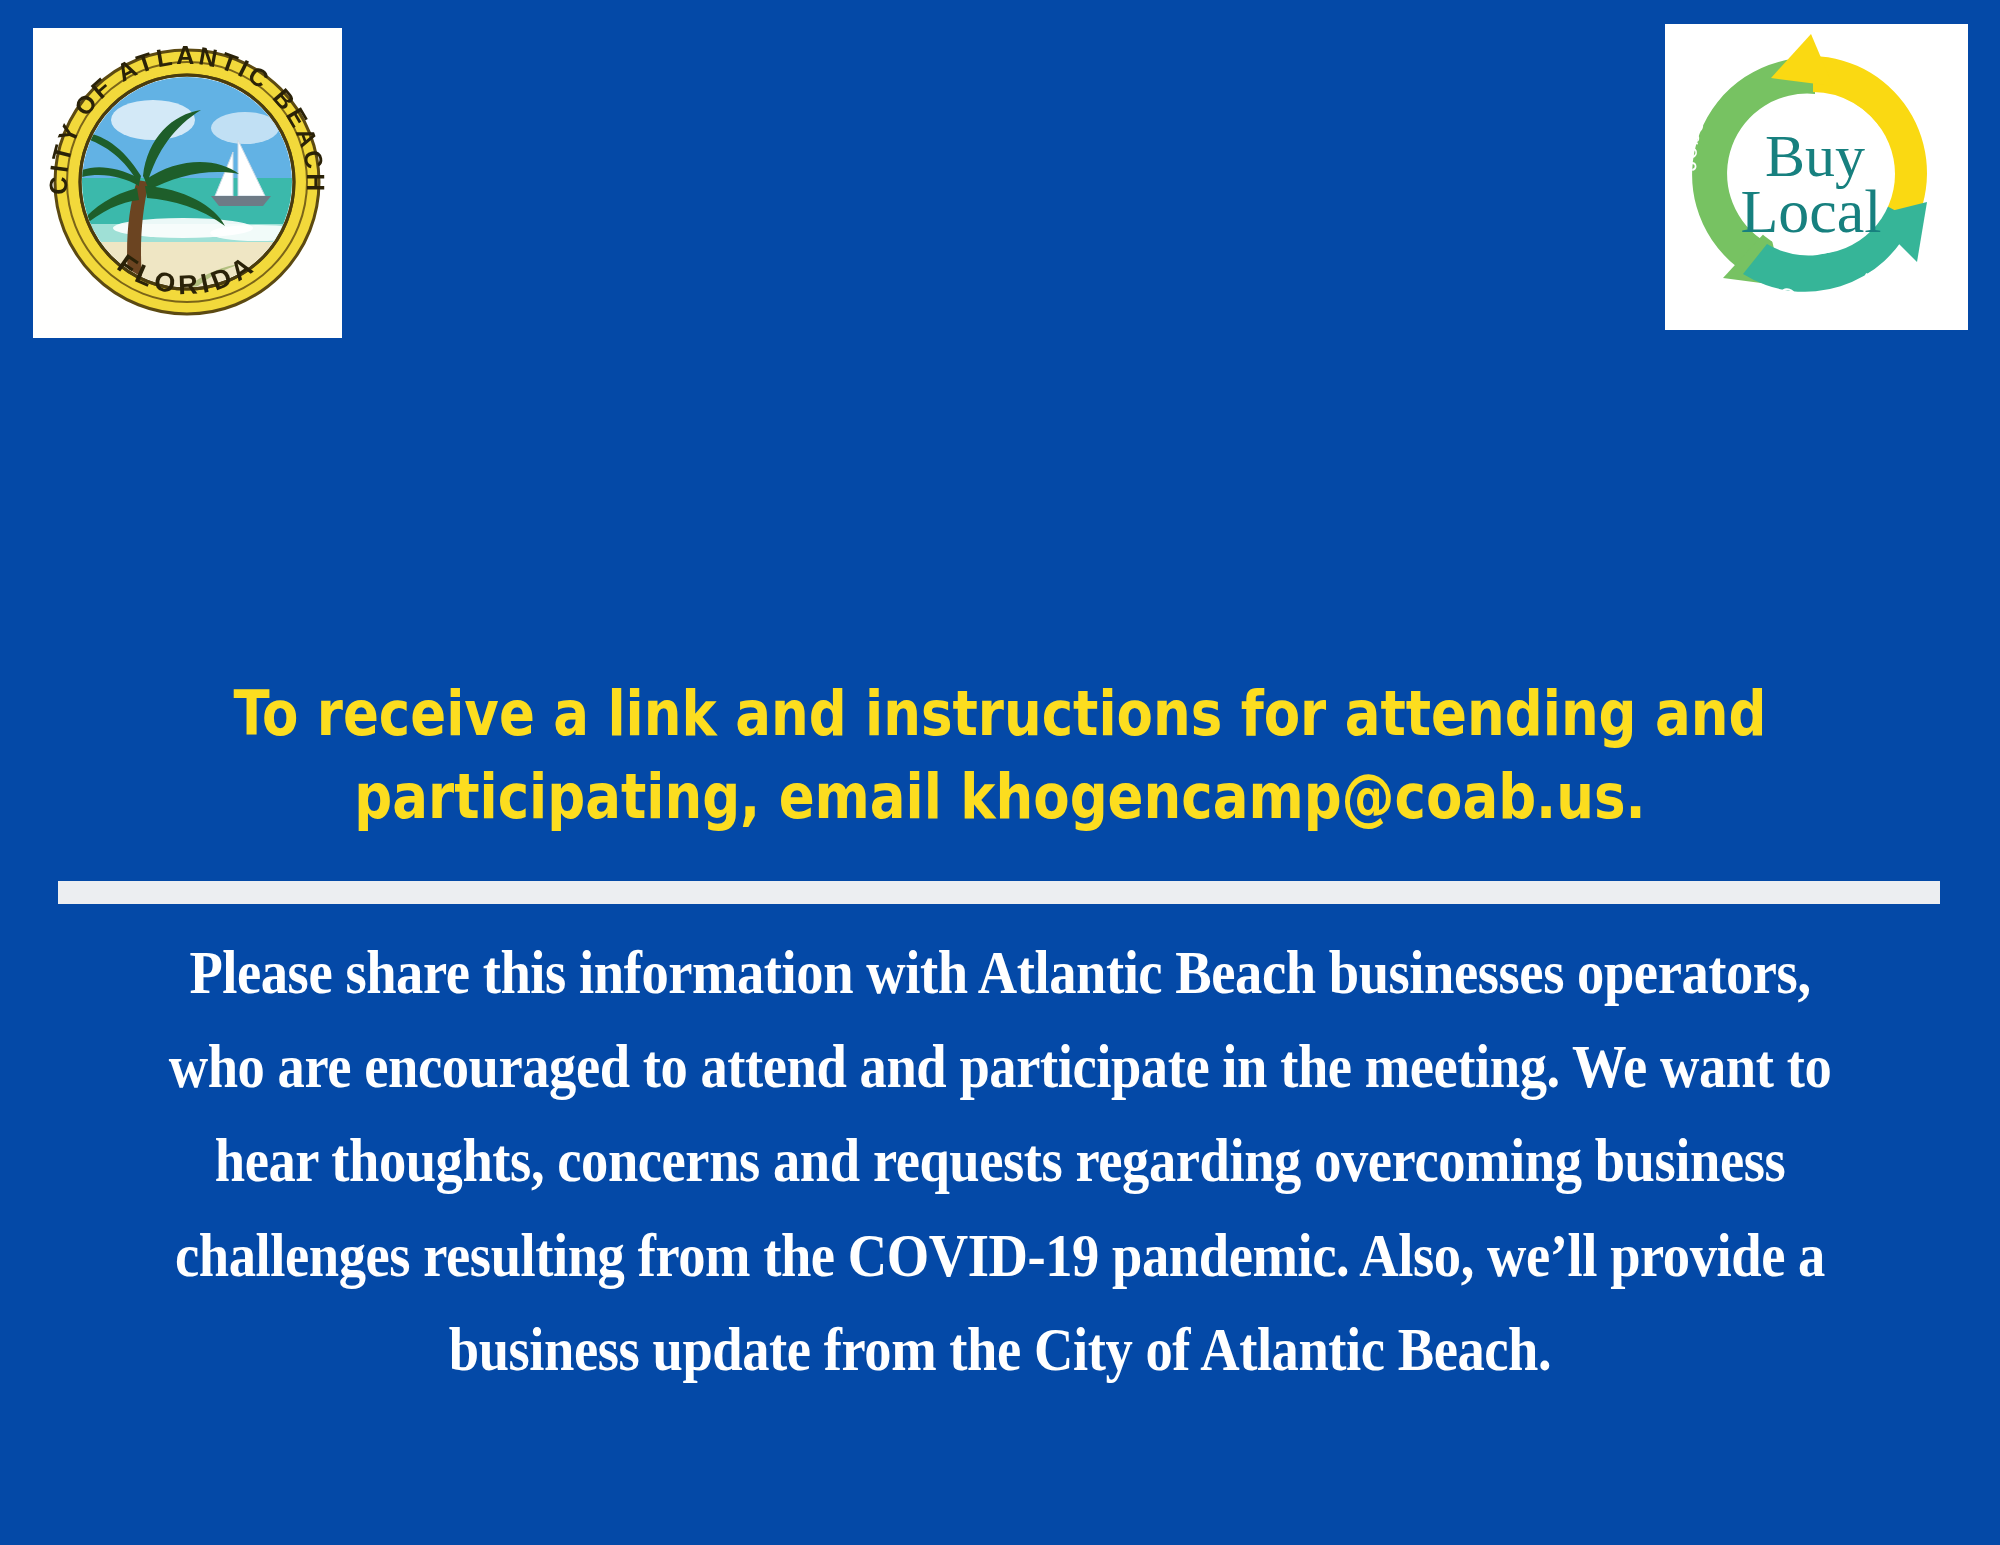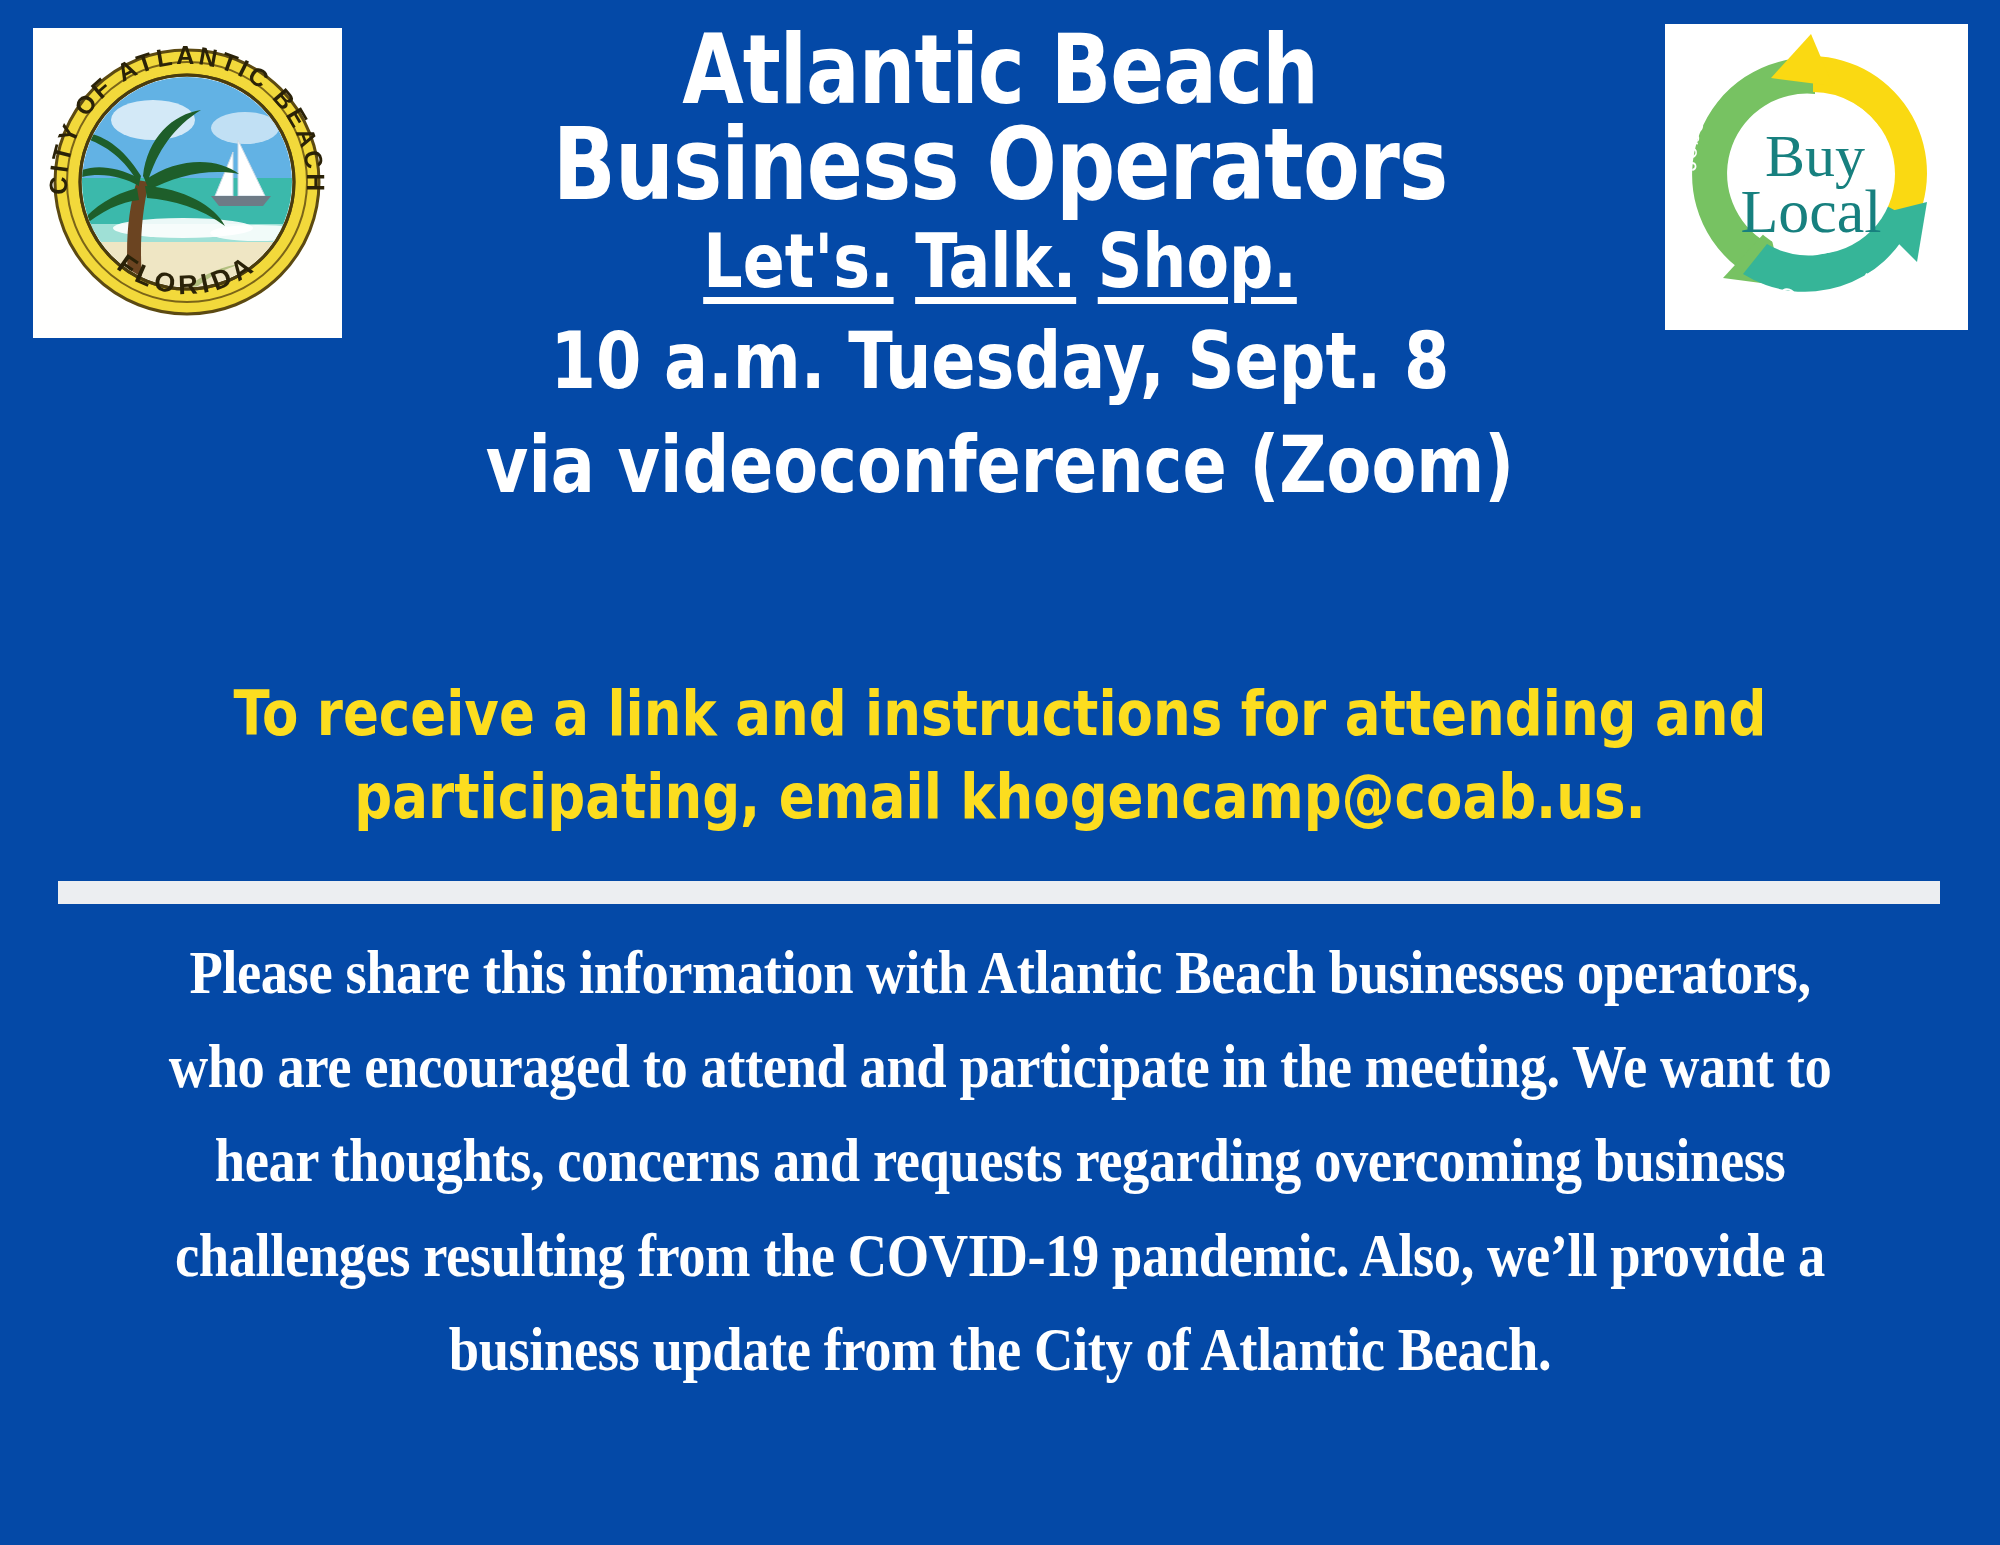--- a/index.html
+++ b/index.html
@@ -219,31 +219,20 @@
       </text>
       <text font-family="'Liberation Sans', sans-serif" font-size="22" fill="#FFFFFF" letter-spacing="1">
         <textPath href="#econArc" startOffset="50%" text-anchor="middle">Economy</textPath>
       </text>
       <text font-family="'Liberation Sans', sans-serif" font-size="24" fill="#FFFFFF" letter-spacing="1">
         <textPath href="#commArc" startOffset="50%" text-anchor="middle">Community</textPath>
       </text>
     </svg>
   </div>
 
-  <div class="head-block">
-    <div class="title-line">Atlantic Beach</div>
-    <div class="title-line title-line-2">Business Operators</div>
-    <div class="tagline">
-      <span>Let's.</span>
-      <span>Talk.</span>
-      <span>Shop.</span>
-    </div>
-    <div class="when-line">10 a.m. Tuesday, Sept. 8</div>
-    <div class="when-line">via videoconference (Zoom)</div>
-  </div>
 
   <div class="email-note">To receive a link and instructions for attending and participating, email khogencamp@coab.us.</div>
 
   <div class="divider"></div>
 
   <div class="body-copy">Please share this information with Atlantic Beach businesses operators, who are encouraged to attend and participate in the meeting. We want to hear thoughts, concerns and requests regarding overcoming business challenges resulting from the COVID-19 pandemic. Also, we’ll provide a business update from the City of Atlantic Beach.</div>
 
 </div>
 
 </body></html>

